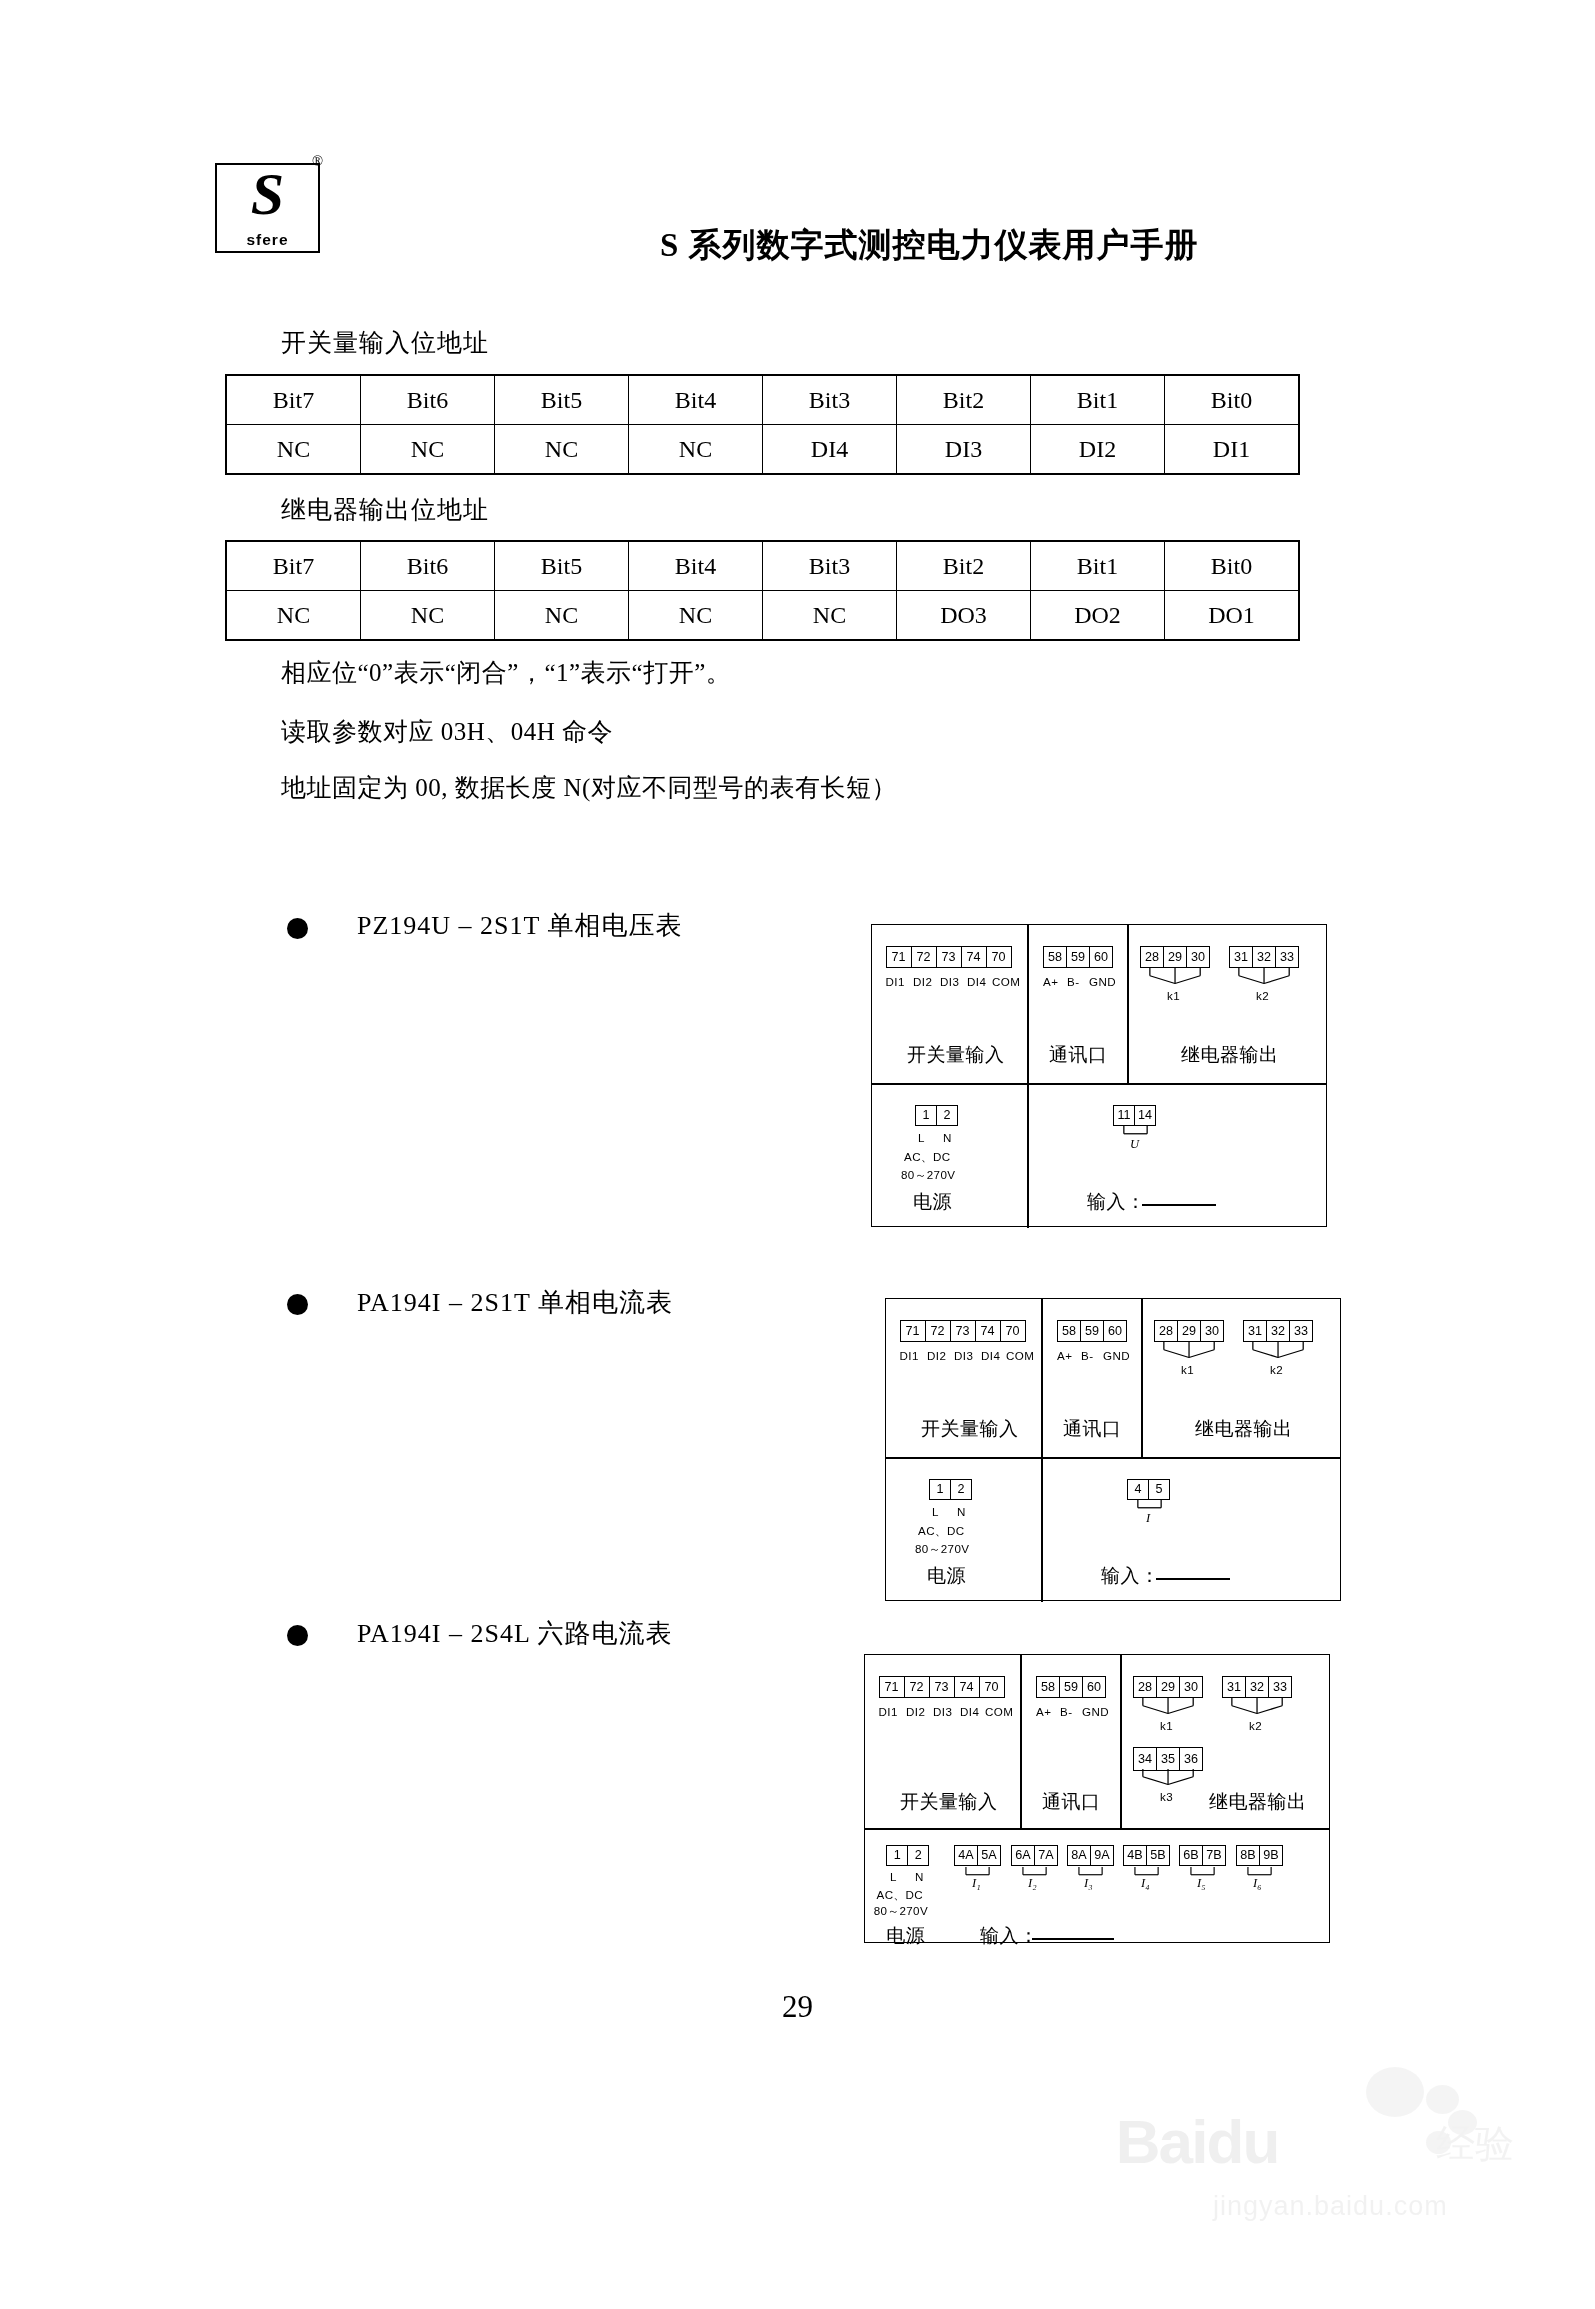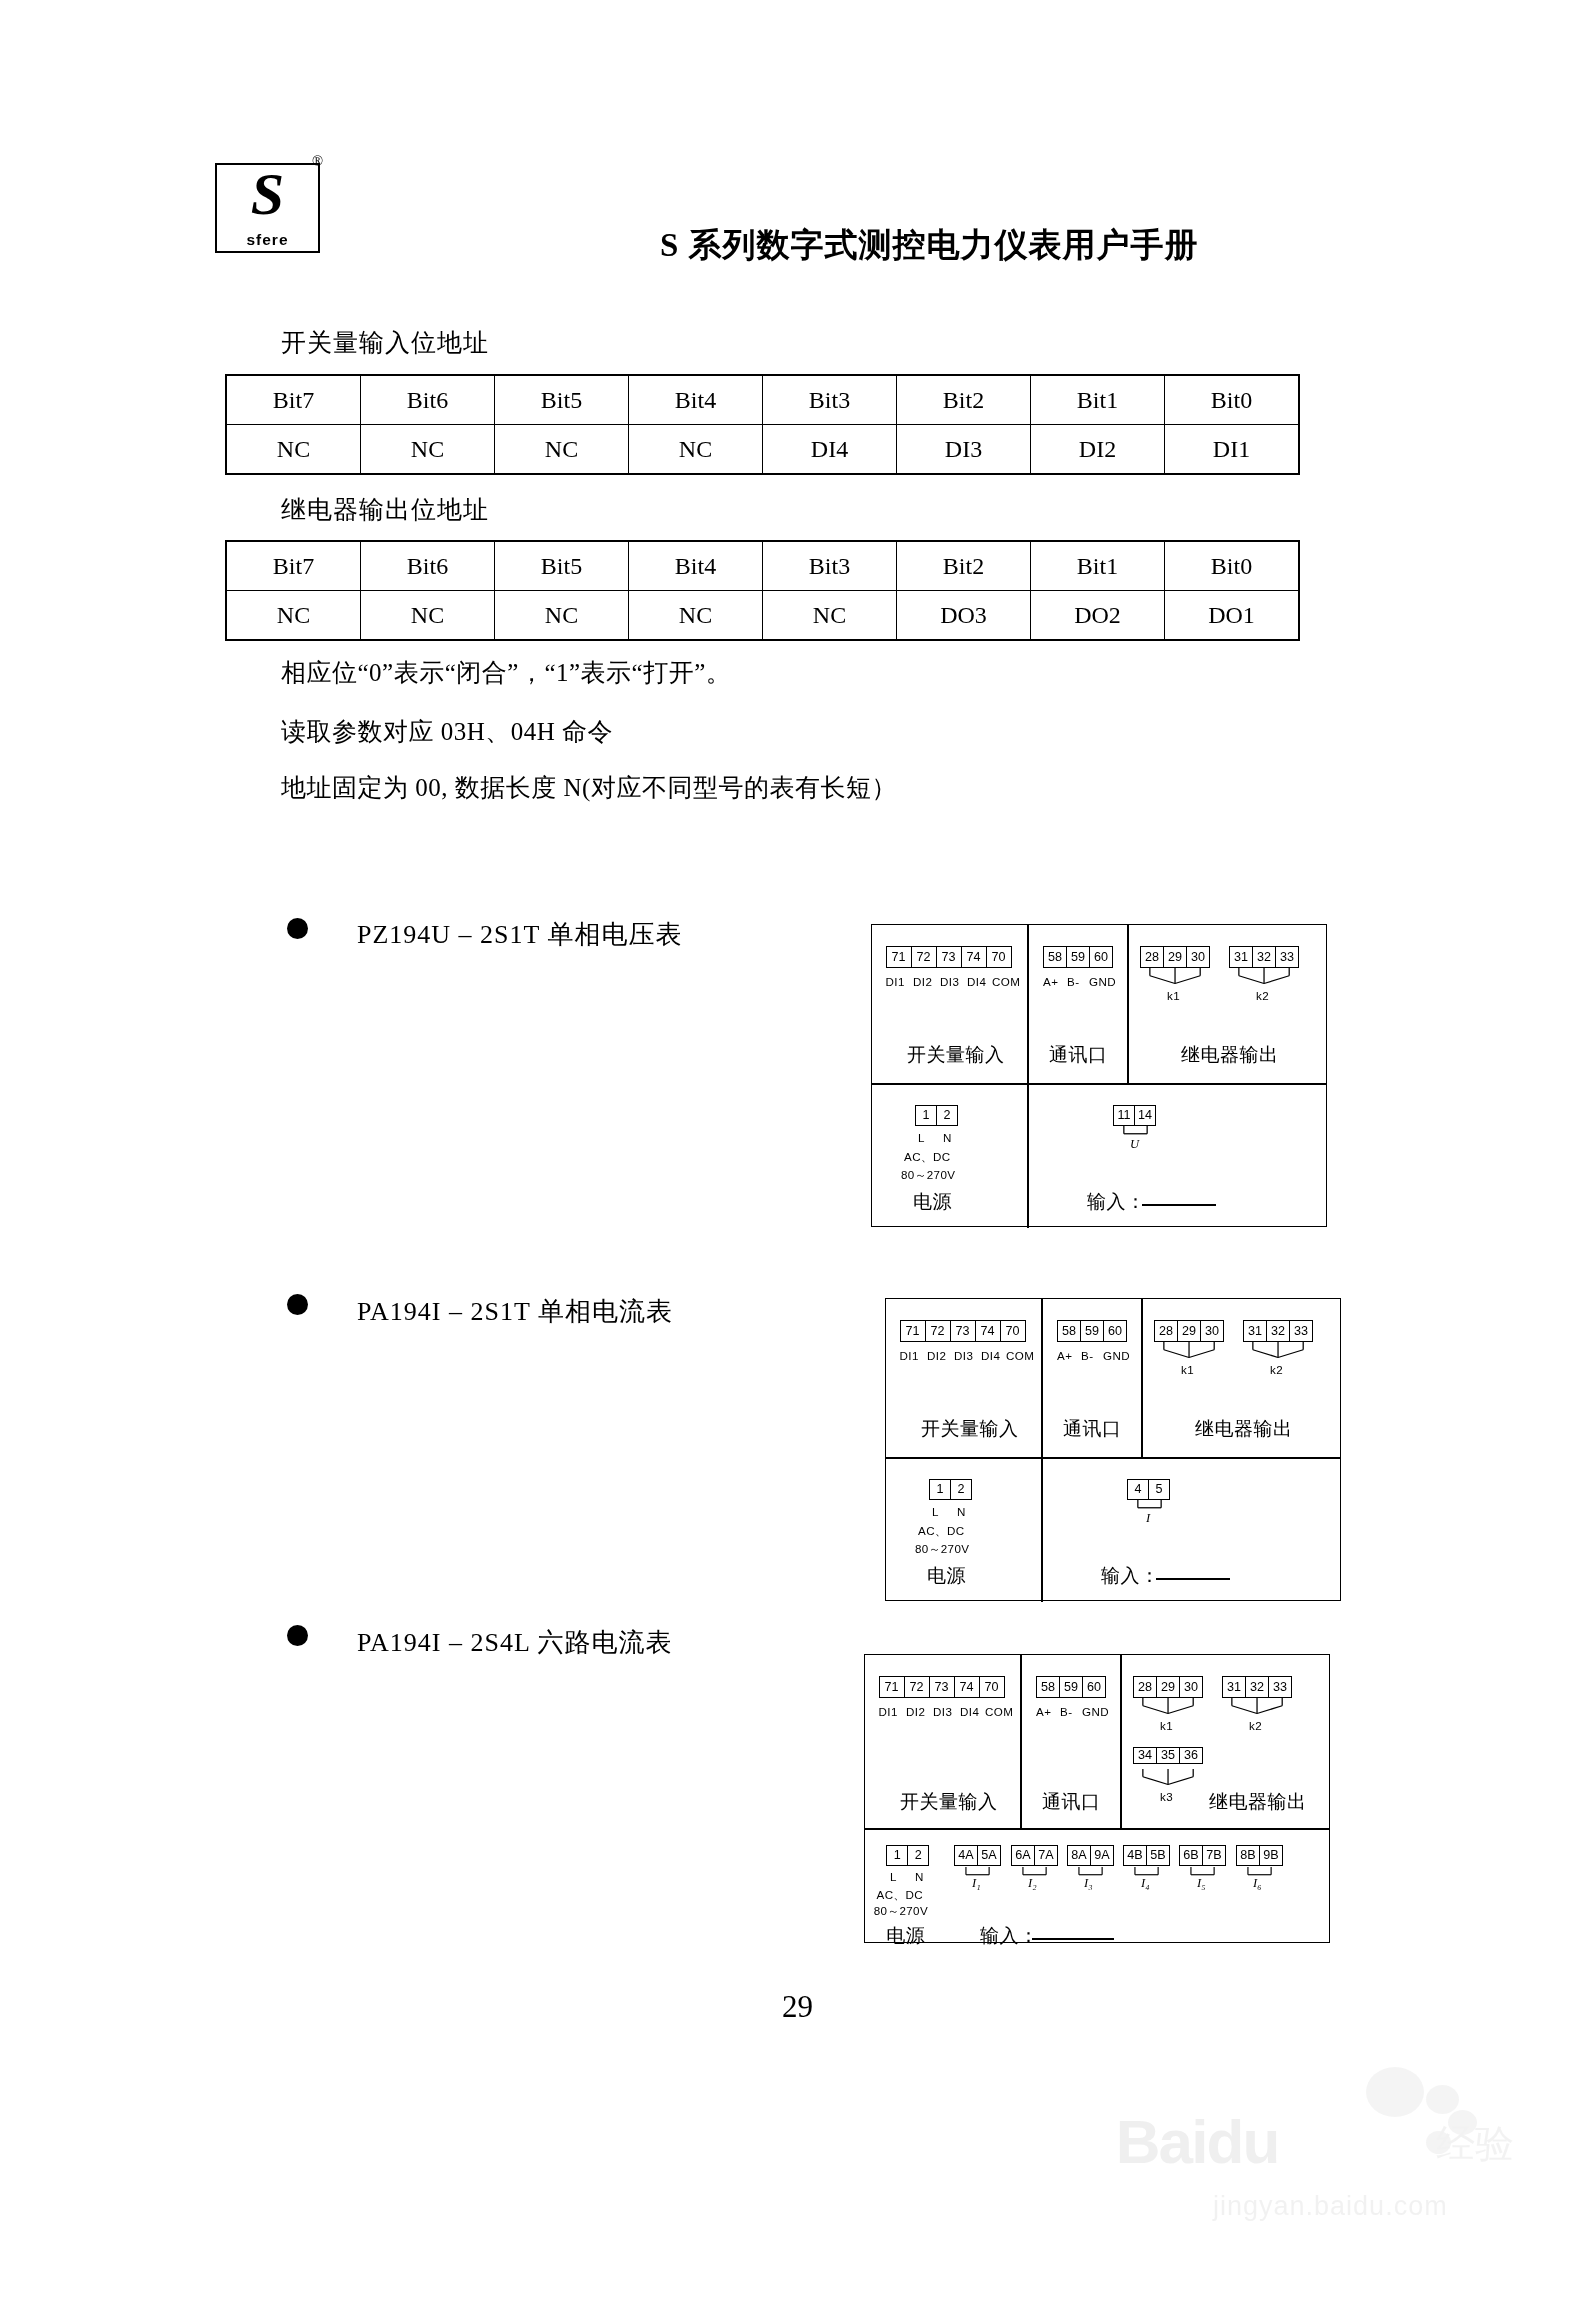--- a/index.html
+++ b/index.html
@@ -59,21 +59,21 @@
     position:absolute;left:254px;top:828px;
     font-size:41px;font-weight:bold;letter-spacing:1.9px;white-space:nowrap;
     font-family:"Liberation Sans",sans-serif;
   }
 
   
   .bullet{
     position:absolute;width:21.3px;height:21.3px;border-radius:50%;background:#000;
   }
   .bullet-label{
-    position:absolute;font-size:26px;white-space:nowrap;letter-spacing:1px;margin-top:9px;
+    position:absolute;font-size:26px;white-space:nowrap;letter-spacing:1px;
   }
 
   
   .diag{
     position:absolute;border:1.9px solid #000;background:#fff;box-sizing:border-box;
     font-family:"Liberation Sans",sans-serif;
   }
   .diag .hline{position:absolute;left:0;height:1.9px;background:#000;}
   .diag .vline{position:absolute;top:0;width:1.9px;background:#000;}
 
@@ -427,21 +427,21 @@
     </div>
     <svg class="relay-sym" style="left:357px;top:43px;" width="72" height="21.3" viewBox="0 0 74 22">
       <line x1="10" y1="0" x2="10" y2="8" stroke="#000" stroke-width="1.3"></line>
       <line x1="36" y1="0" x2="36" y2="16" stroke="#000" stroke-width="1.3"></line>
       <line x1="62" y1="0" x2="62" y2="8" stroke="#000" stroke-width="1.3"></line>
       <line x1="10" y1="8" x2="36" y2="16" stroke="#000" stroke-width="1.3"></line>
       <line x1="62" y1="8" x2="36" y2="16" stroke="#000" stroke-width="1.3"></line>
     </svg>
     <div class="lbl" style="left:384px;top:64px;">k2</div>
 
-    <div class="termbox" style="left:268px;top:92px;width:70px;height:17px;">
+    <div class="termbox" style="left:268px;top:92px;width:70px;height:24px;">
       <span>34</span>
       <span>35</span>
       <span>36</span>
     </div>
     <svg class="relay-sym" style="left:268px;top:114px;" width="72" height="21.3" viewBox="0 0 74 22">
       <line x1="10" y1="0" x2="10" y2="8" stroke="#000" stroke-width="1.3"></line>
       <line x1="36" y1="0" x2="36" y2="16" stroke="#000" stroke-width="1.3"></line>
       <line x1="62" y1="0" x2="62" y2="8" stroke="#000" stroke-width="1.3"></line>
       <line x1="10" y1="8" x2="36" y2="16" stroke="#000" stroke-width="1.3"></line>
       <line x1="62" y1="8" x2="36" y2="16" stroke="#000" stroke-width="1.3"></line>

